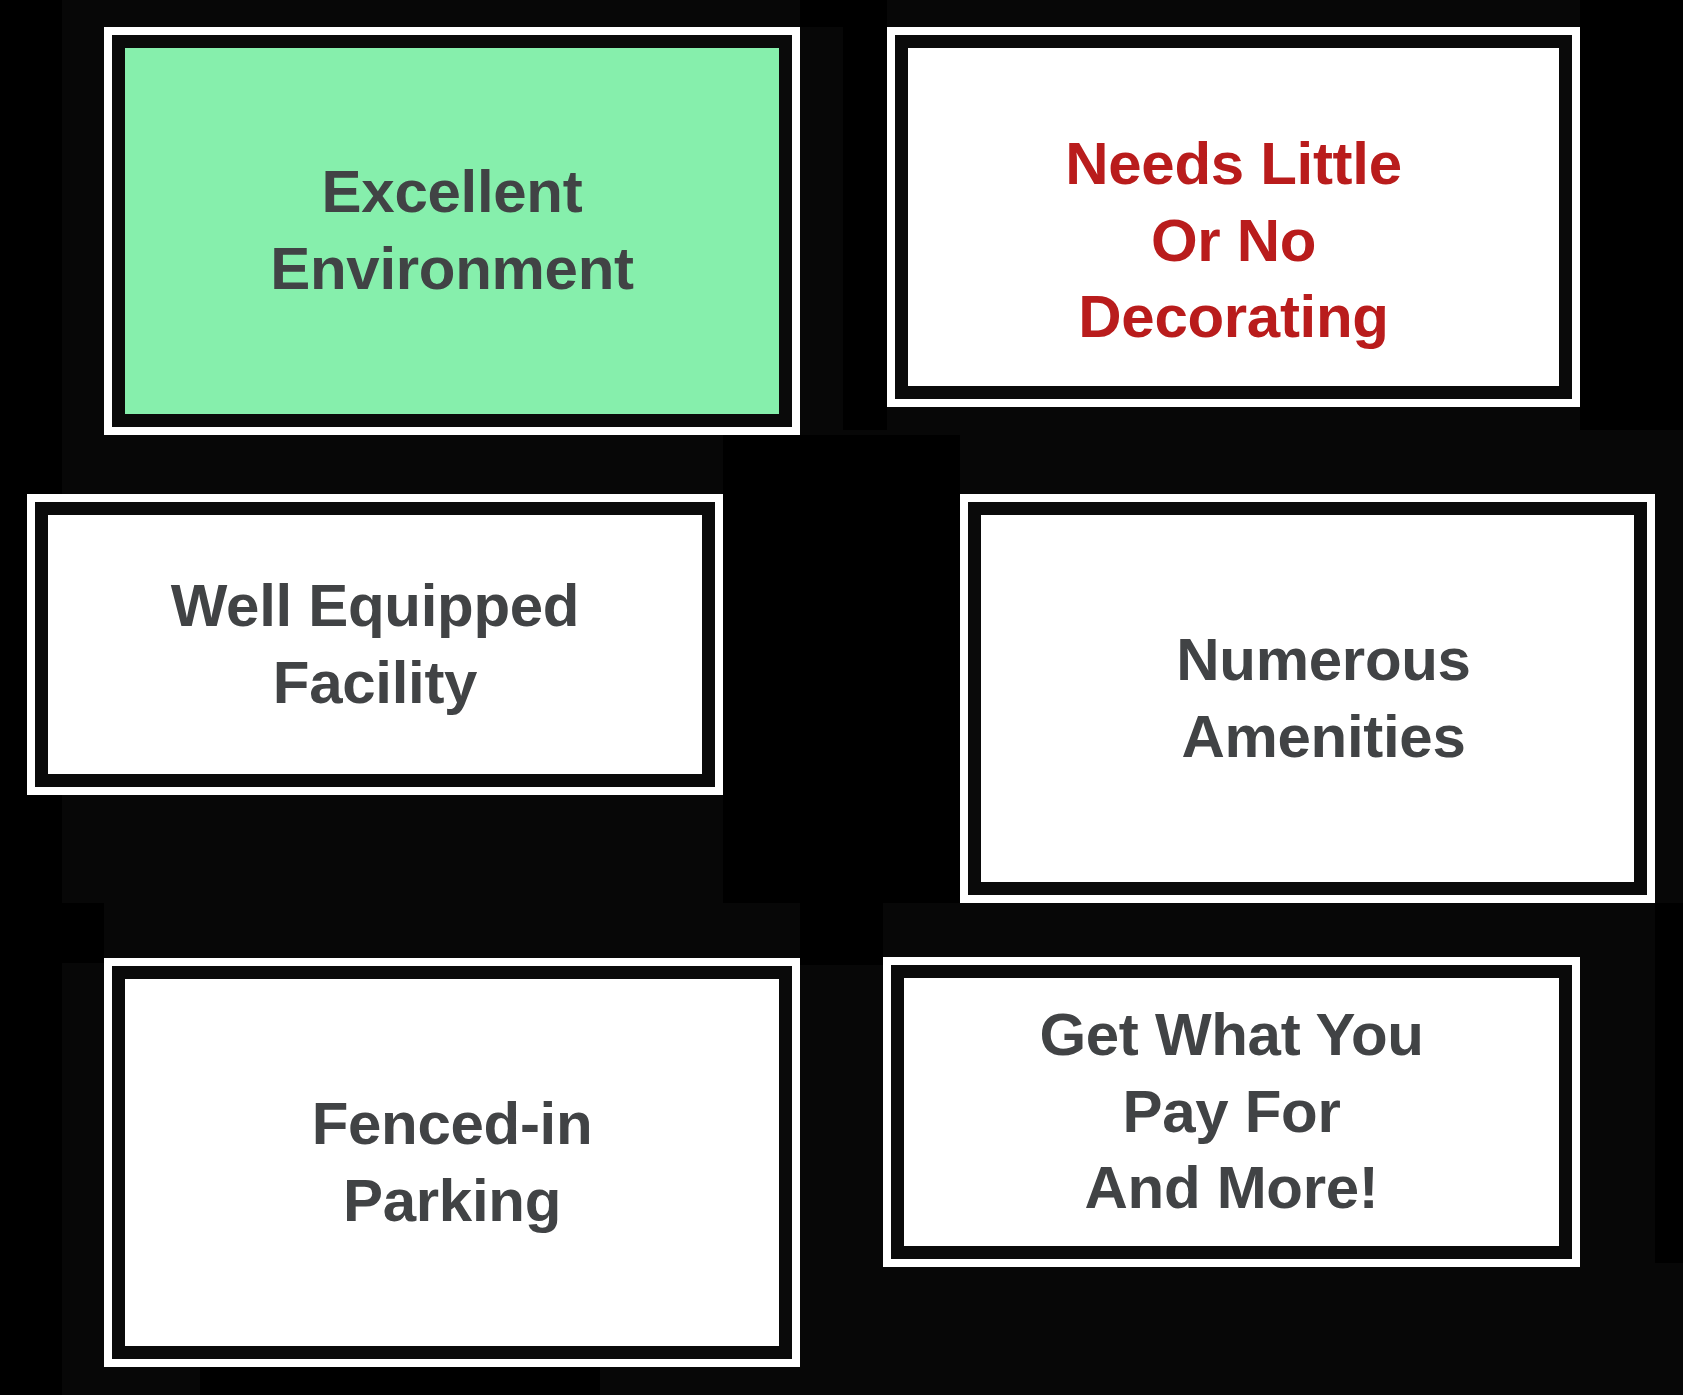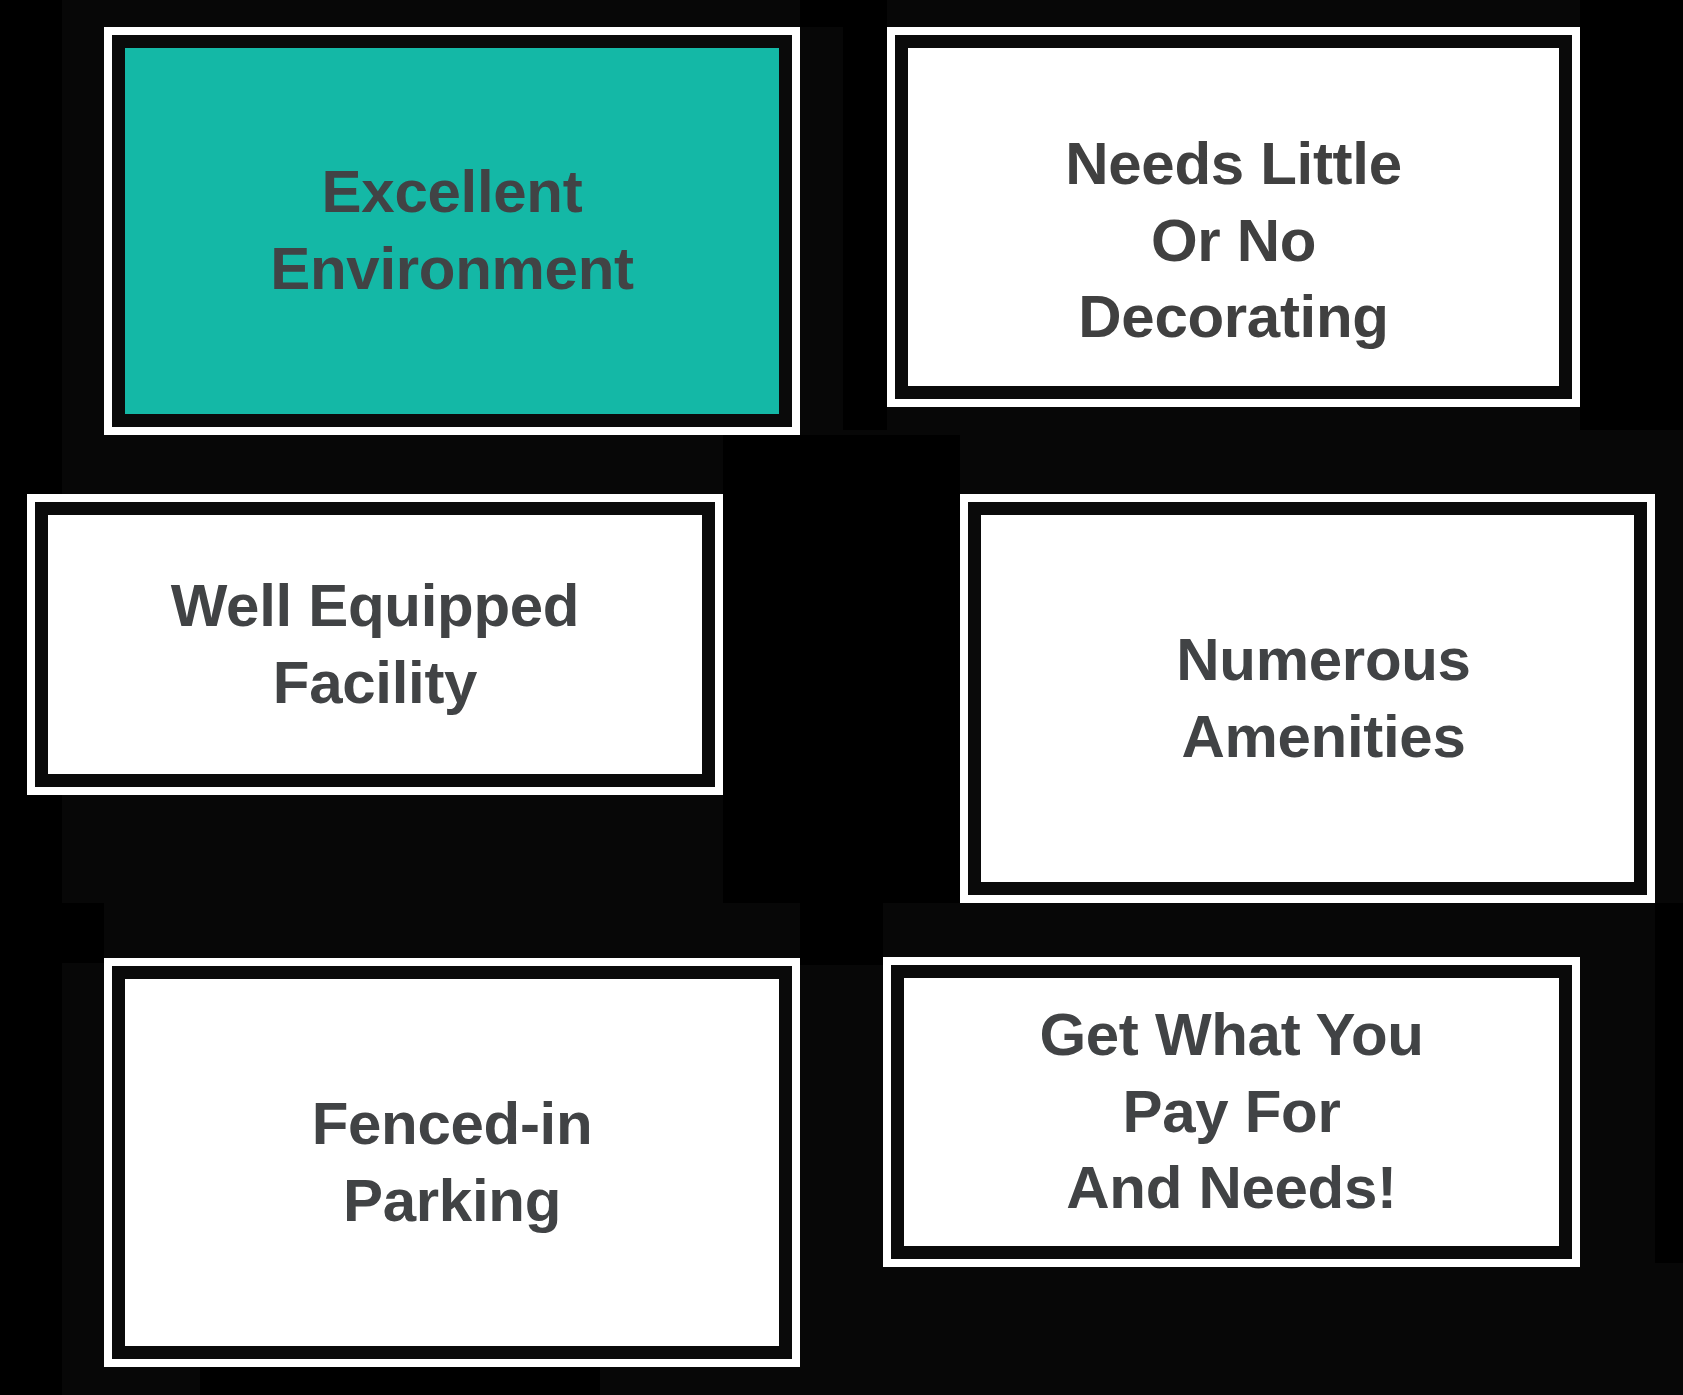--- a/index.html
+++ b/index.html
@@ -63,30 +63,30 @@
       <div class="bg-patch" style="left: 1580px; top: 0px; width: 103px; height: 430px; background: rgb(0, 0, 0);"></div>
       <div class="bg-patch" style="left: 723px; top: 435px; width: 237px; height: 468px; background: rgb(0, 0, 0);"></div>
       <div class="bg-patch" style="left: 800px; top: 850px; width: 83px; height: 115px; background: rgb(0, 0, 0);"></div>
       <div class="bg-patch" style="left: 1655px; top: 903px; width: 28px; height: 360px; background: rgb(0, 0, 0);"></div>
       <div class="bg-patch" style="left: 62px; top: 903px; width: 42px; height: 60px; background: rgb(0, 0, 0);"></div>
       <div class="bg-patch" style="left: 200px; top: 1340px; width: 400px; height: 55px; background: rgb(0, 0, 0);"></div>
     </div>
   <div id="panels">
       <div class="panel" style="left: 104px; top: 27px; width: 696px; height: 408px; background: rgb(255, 255, 255);">
         <div class="panel-inner" style="background: rgb(10, 10, 10);">
-          <div class="panel-face" style="background: #14b8a6;">
+          <div class="panel-face" style="background: #86efac;">
             <div class="panel-text" style="color: rgb(65, 67, 69); font-size: 60px;">Excellent
 Environment</div>
           </div>
         </div>
       </div>
       <div class="panel" style="left: 887px; top: 27px; width: 693px; height: 380px; background: rgb(255, 255, 255);">
         <div class="panel-inner" style="background: rgb(10, 10, 10);">
           <div class="panel-face" style="background: rgb(255, 255, 255);">
-            <div class="panel-text" style="color: #404040; font-size: 60px; margin-top: 48px;">Needs Little
+            <div class="panel-text" style="color: #b91c1c; font-size: 60px; margin-top: 48px;">Needs Little
 Or No
 Decorating</div>
           </div>
         </div>
       </div>
       <div class="panel" style="left: 27px; top: 494px; width: 696px; height: 301px; background: rgb(255, 255, 255);">
         <div class="panel-inner" style="background: rgb(10, 10, 10);">
           <div class="panel-face" style="background: rgb(255, 255, 255);">
             <div class="panel-text" style="color: rgb(65, 67, 69); font-size: 60px;">Well Equipped
 Facility</div>
@@ -107,18 +107,18 @@
             <div class="panel-text" style="color: rgb(65, 67, 69); font-size: 60px;">Fenced-in
 Parking</div>
           </div>
         </div>
       </div>
       <div class="panel" style="left: 883px; top: 957px; width: 697px; height: 310px; background: rgb(255, 255, 255);">
         <div class="panel-inner" style="background: rgb(10, 10, 10);">
           <div class="panel-face" style="background: rgb(255, 255, 255);">
             <div class="panel-text" style="color: rgb(65, 67, 69); font-size: 60px;">Get What You
 Pay For
-And Needs!</div>
+And More!</div>
           </div>
         </div>
       </div>
     </div>
 </div>
 
 </body></html>

